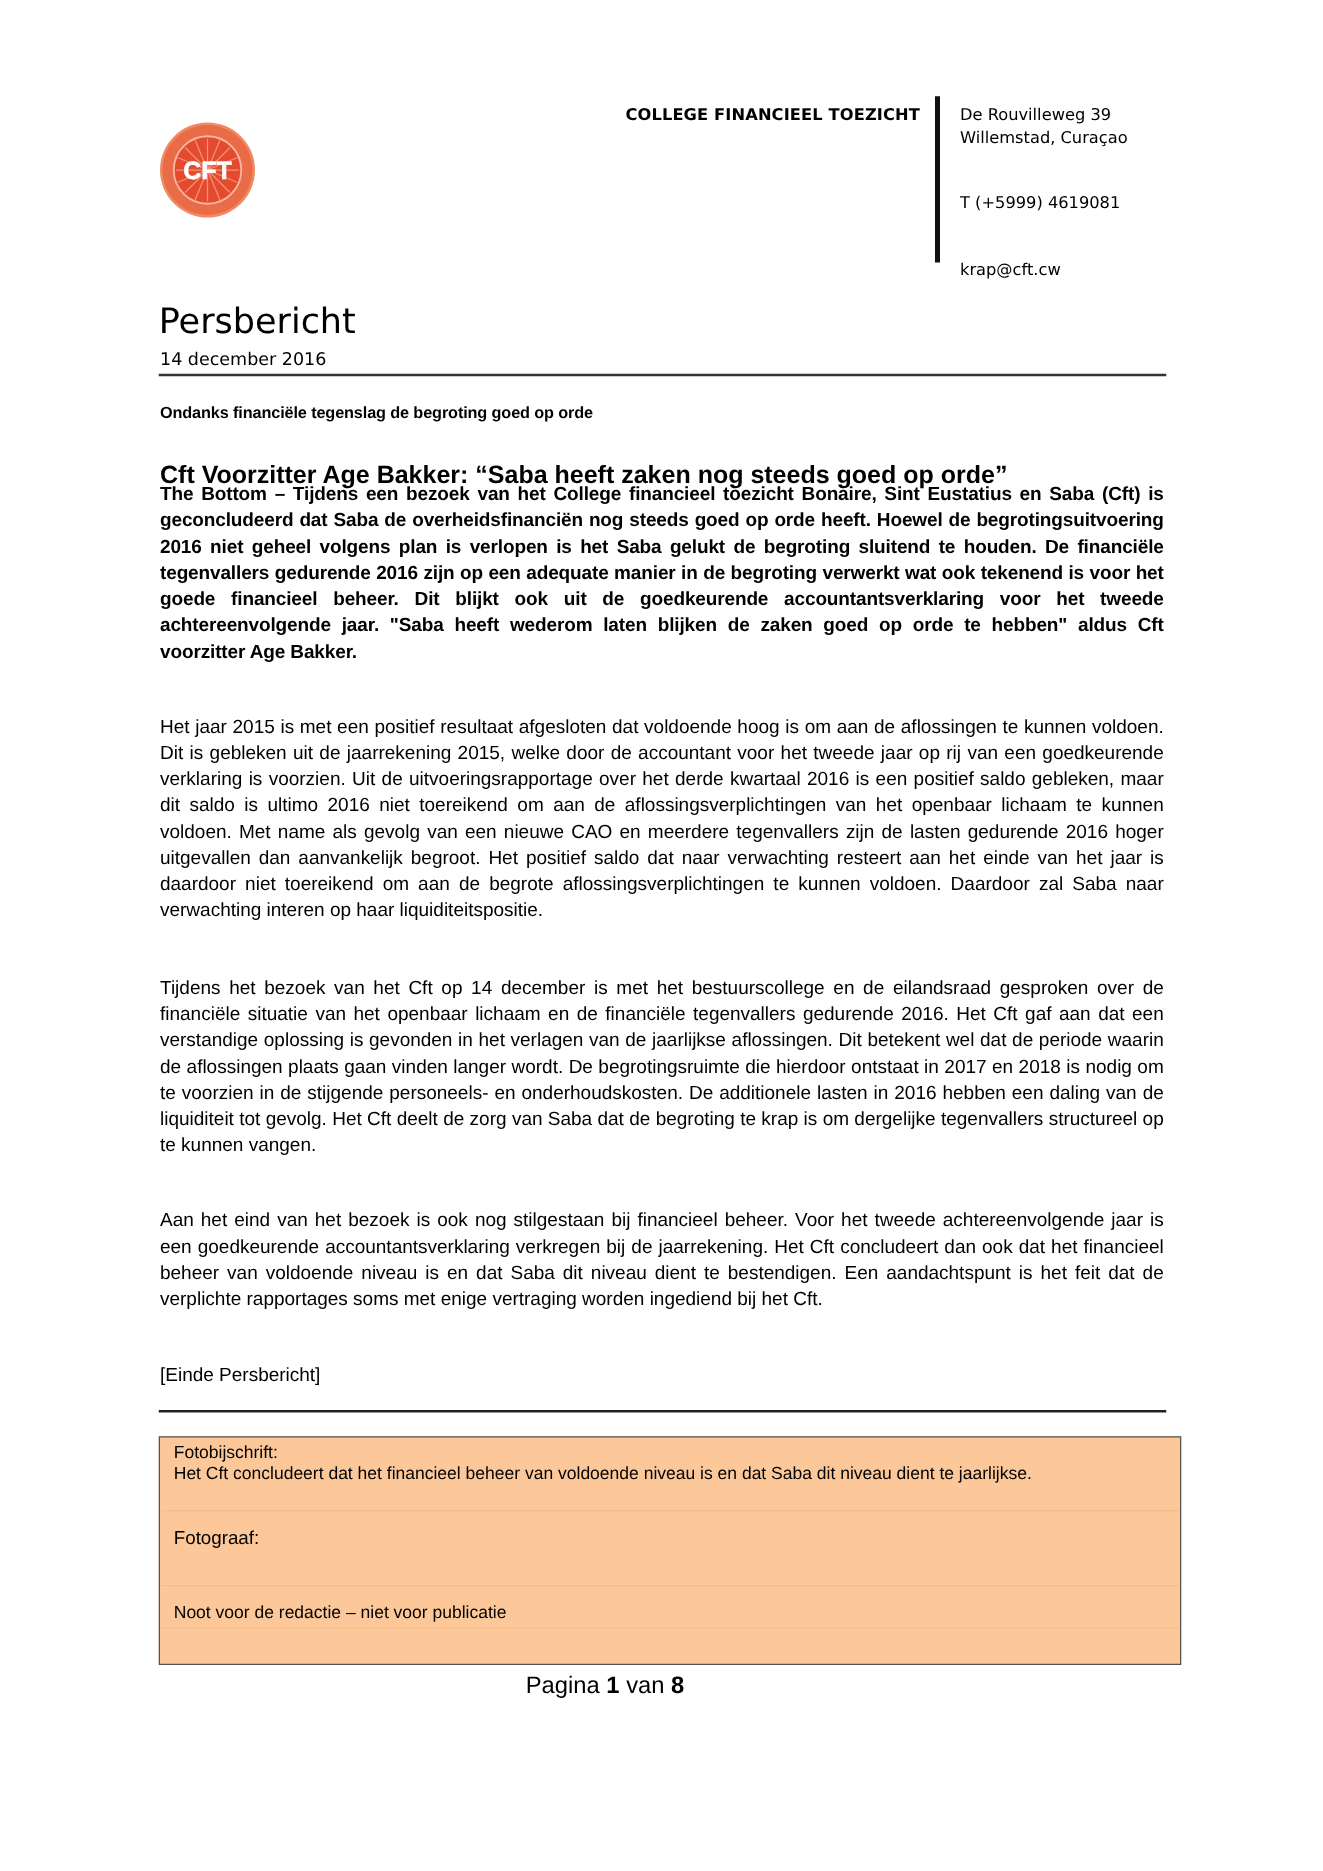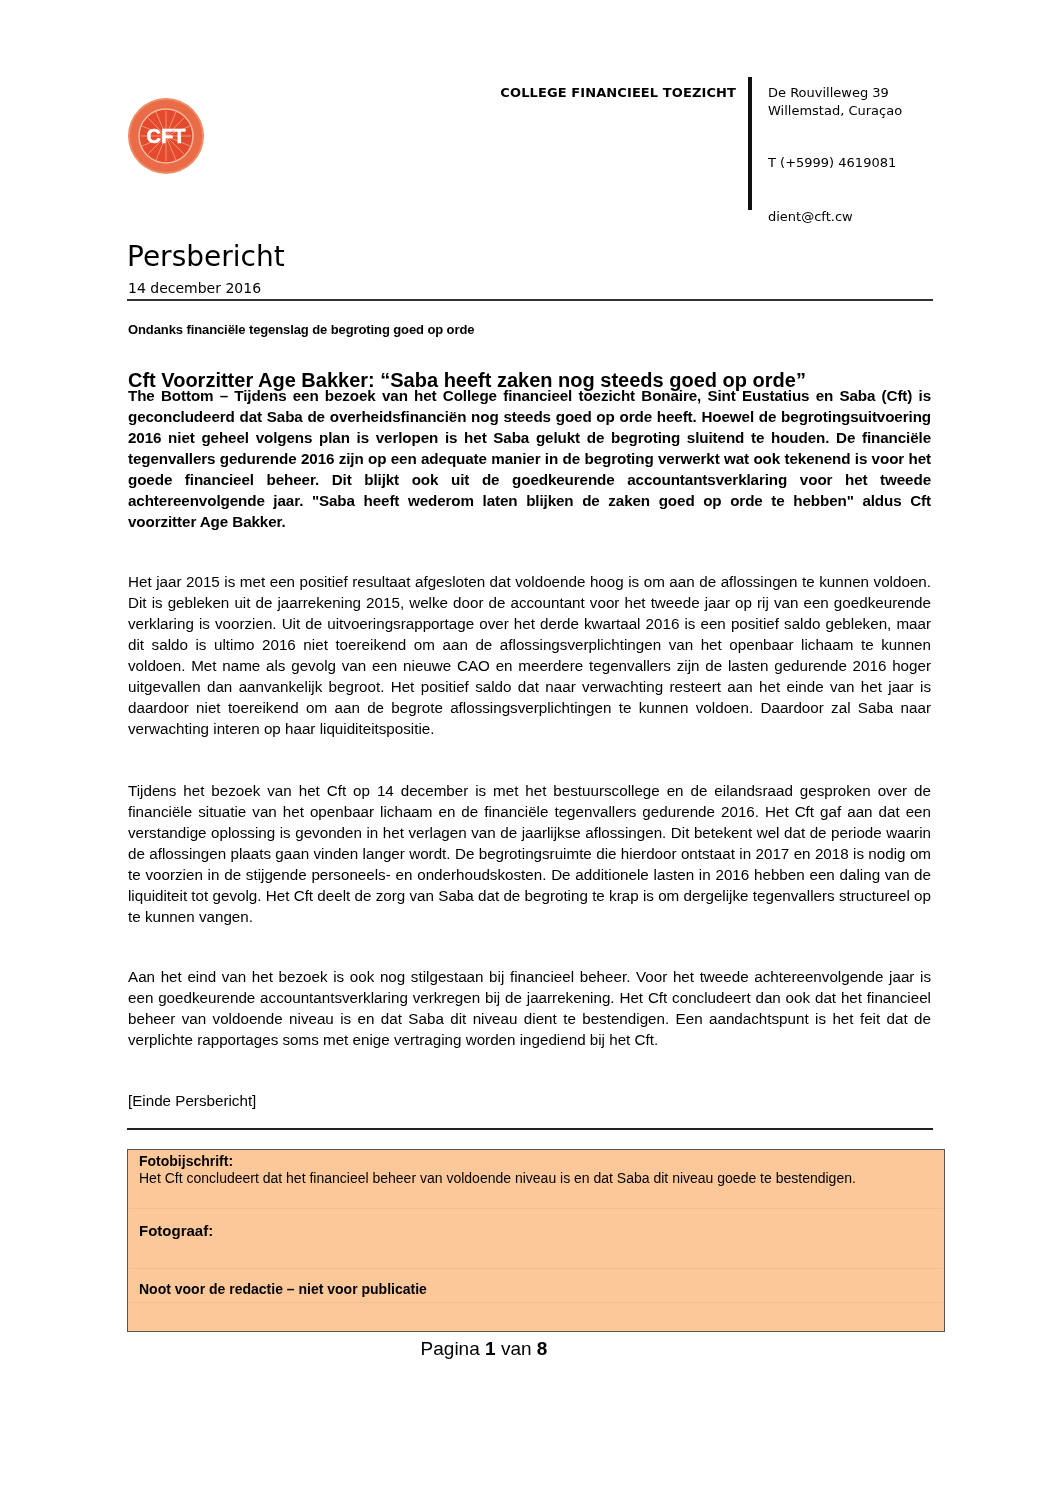--- a/index.html
+++ b/index.html
@@ -23,21 +23,21 @@
   .lead { top: 385px; font-weight: bold; letter-spacing: -0.1px; }
   .p1 { top: 571px; }
   .p2 { top: 780px; }
   .p3 { top: 966px; }
   .end { position: absolute; left: 128px; top: 1092px; font-size: 15.2px;
          font-family: "Liberation Sans", sans-serif; }
   .rule-bottom { position: absolute; left: 127px; top: 1128px; width: 806px; height: 2px; background: #222; }
   .note-box { position: absolute; left: 127px; top: 1149px; width: 818px; height: 183px;
               background: #fdc899; border: 1px solid #555; box-sizing: border-box;
               font-family: "Liberation Sans", sans-serif; font-size: 14px; }
-  .note-box .lbl { position: absolute; left: 11px; font-weight: bold; }
+  .note-box .lbl { position: absolute; left: 11px; font-weight: normal; }
   .note-box .val { position: absolute; left: 11px; right: 12px; line-height: 18px; }
   .note-box .sep { position: absolute; left: 1px; right: 1px; height: 1px; background: #f4bd8c; }
   .contact-link { text-decoration: underline; text-decoration-color: #8b5a3a; }
   .page-num { position: absolute; left: 0; width: 968px; top: 1338px; text-align: center;
               font-family: "Liberation Sans", sans-serif; font-size: 19px; }
   .page-num b { font-weight: bold; }
 </style>
 </head>
 <body>
 
@@ -59,41 +59,41 @@
     <text x="39" y="46" text-anchor="middle" font-family="Liberation Sans, sans-serif" font-weight="bold" font-size="20" fill="#ffffff" stroke="#ffffff" stroke-width="0.5">CFT</text>
   </svg>
 </div>
 
 <div class="org-name">COLLEGE FINANCIEEL TOEZICHT</div>
 <div class="vbar"></div>
 <div class="contact">
   <div>De Rouvilleweg 39</div>
   <div>Willemstad, Curaçao</div>
   <div style="margin-top:34px">T (+5999) 4619081</div>
-  <div style="margin-top:36px">dient@cft.cw</div>
+  <div style="margin-top:36px">krap@cft.cw</div>
 </div>
 
 <div class="title">Persbericht</div>
 <div class="date">14 december 2016</div>
 <div class="rule-top"></div>
 
 <div class="subhead">Ondanks financiële tegenslag de begroting goed op orde</div>
 <div class="headline">Cft Voorzitter Age Bakker: “Saba heeft zaken nog steeds goed op orde”</div>
 
 <div class="body-text lead">The Bottom – Tijdens een bezoek van het College financieel toezicht Bonaire, Sint Eustatius en Saba (Cft) is geconcludeerd dat Saba de overheidsfinanciën nog steeds goed op orde heeft. Hoewel de begrotingsuitvoering 2016 niet geheel volgens plan is verlopen is het Saba gelukt de begroting sluitend te houden. De financiële tegenvallers gedurende 2016 zijn op een adequate manier in de begroting verwerkt wat ook tekenend is voor het goede financieel beheer. Dit blijkt ook uit de goedkeurende accountantsverklaring voor het tweede achtereenvolgende jaar. "Saba heeft wederom laten blijken de zaken goed op orde te hebben" aldus Cft voorzitter Age Bakker.</div>
 <div class="body-text p1">Het jaar 2015 is met een positief resultaat afgesloten dat voldoende hoog is om aan de aflossingen te kunnen voldoen. Dit is gebleken uit de jaarrekening 2015, welke door de accountant voor het tweede jaar op rij van een goedkeurende verklaring is voorzien. Uit de uitvoeringsrapportage over het derde kwartaal 2016 is een positief saldo gebleken, maar dit saldo is ultimo 2016 niet toereikend om aan de aflossingsverplichtingen van het openbaar lichaam te kunnen voldoen. Met name als gevolg van een nieuwe CAO en meerdere tegenvallers zijn de lasten gedurende 2016 hoger uitgevallen dan aanvankelijk begroot. Het positief saldo dat naar verwachting resteert aan het einde van het jaar is daardoor niet toereikend om aan de begrote aflossingsverplichtingen te kunnen voldoen. Daardoor zal Saba naar verwachting interen op haar liquiditeitspositie.</div>
 <div class="body-text p2">Tijdens het bezoek van het Cft op 14 december is met het bestuurscollege en de eilandsraad gesproken over de financiële situatie van het openbaar lichaam en de financiële tegenvallers gedurende 2016. Het Cft gaf aan dat een verstandige oplossing is gevonden in het verlagen van de jaarlijkse aflossingen. Dit betekent wel dat de periode waarin de aflossingen plaats gaan vinden langer wordt. De begrotingsruimte die hierdoor ontstaat in 2017 en 2018 is nodig om te voorzien in de stijgende personeels- en onderhoudskosten. De additionele lasten in 2016 hebben een daling van de liquiditeit tot gevolg. Het Cft deelt de zorg van Saba dat de begroting te krap is om dergelijke tegenvallers structureel op te kunnen vangen.</div>
 <div class="body-text p3">Aan het eind van het bezoek is ook nog stilgestaan bij financieel beheer. Voor het tweede achtereenvolgende jaar is een goedkeurende accountantsverklaring verkregen bij de jaarrekening. Het Cft concludeert dan ook dat het financieel beheer van voldoende niveau is en dat Saba dit niveau dient te bestendigen. Een aandachtspunt is het feit dat de verplichte rapportages soms met enige vertraging worden ingediend bij het Cft.</div>
 <div class="end">[Einde Persbericht]</div>
 
 <div class="rule-bottom"></div>
 
 <div class="note-box">
   <div class="lbl" style="top:3px">Fotobijschrift:</div>
-  <div class="val" style="top:19px">Het Cft concludeert dat het financieel beheer van voldoende niveau is en dat Saba dit niveau goede te bestendigen.</div>
+  <div class="val" style="top:19px">Het Cft concludeert dat het financieel beheer van voldoende niveau is en dat Saba dit niveau dient te jaarlijkse.</div>
   <div class="sep" style="top:58px"></div>
   <div class="lbl" style="top:72px;font-size:15px">Fotograaf:</div>
   <div class="sep" style="top:118px"></div>
   <div class="lbl" style="top:131px">Noot voor de redactie – niet voor publicatie</div>
   <div class="sep" style="top:152px"></div>
 </div>
 
 <div class="page-num">
   <span>Pagina</span>
   <b>1</b>

